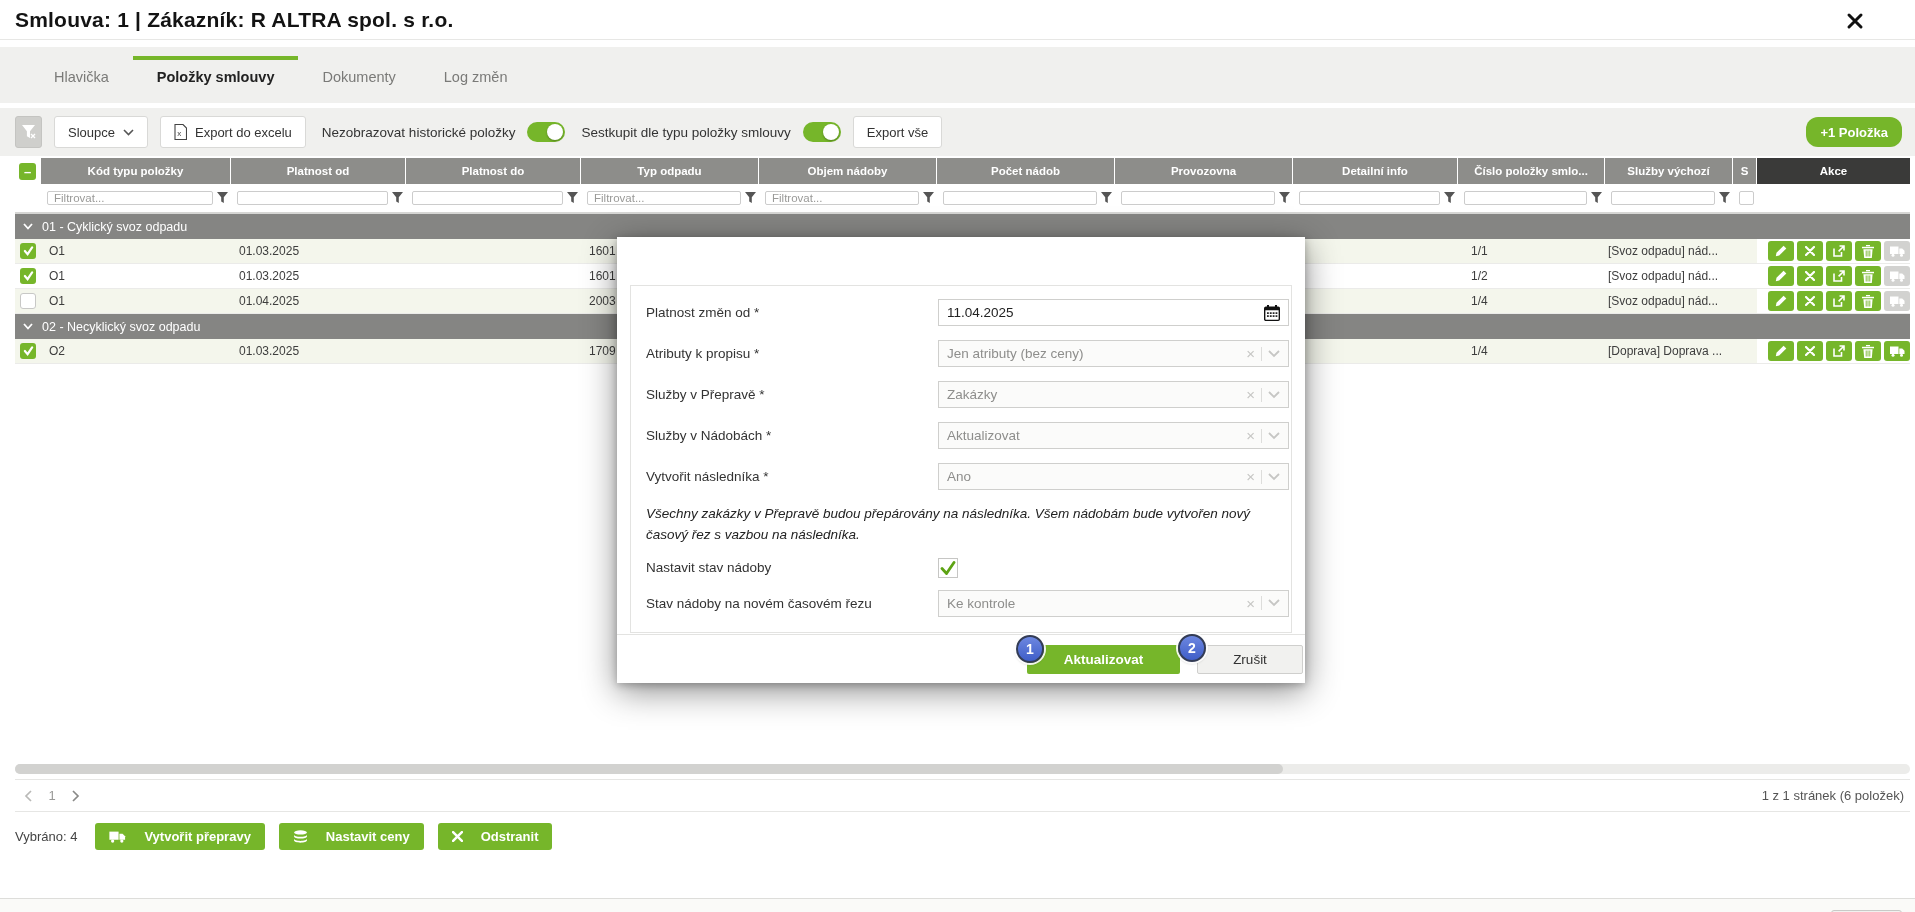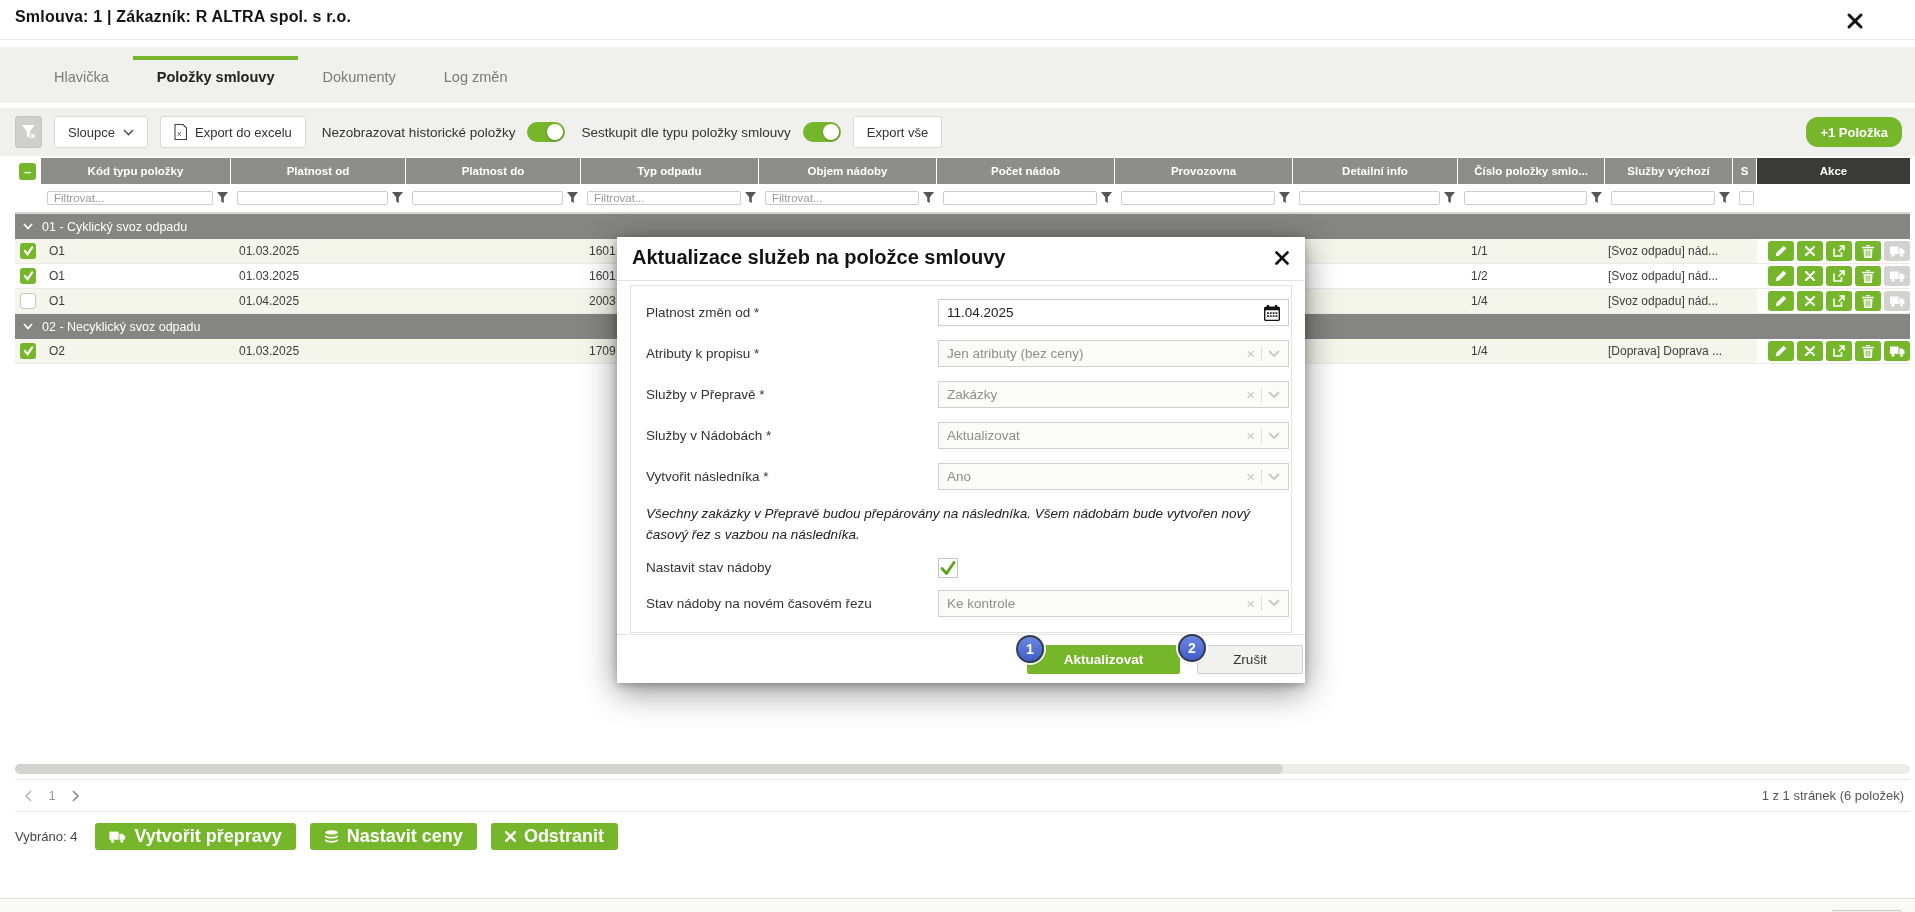--- a/index.html
+++ b/index.html
@@ -12,21 +12,21 @@
     --border:#e2e2e0;
     --badge:#4a6cd3;
   }
   *{box-sizing:border-box;margin:0;padding:0;}
   html,body{width:1915px;height:912px;overflow:hidden;background:#fff;
     font-family:"Liberation Sans",sans-serif;color:#333;}
   svg{display:block;}
 
   
   .titlebar{position:absolute;left:0;top:0;width:1915px;height:40px;background:#fff;border-bottom:1px solid #e7e7e5;}
-  .title{position:absolute;left:15px;top:8px;font-size:16px;font-weight:bold;color:#131313;letter-spacing:.2px;}
+  .title{position:absolute;left:15px;top:8px;font-size:21px;font-weight:bold;color:#131313;letter-spacing:.2px;}
   .win-close{position:absolute;right:50px;top:11px;width:20px;height:20px;cursor:pointer;}
 
   
   .tabbar{position:absolute;left:0;top:47px;width:1915px;height:56px;background:#f0f0ee;}
   .tabs{position:absolute;left:30px;top:0;display:flex;height:56px;}
   .tab{position:relative;padding:22px 24px 0;font-size:14.5px;color:#7a7a78;cursor:pointer;white-space:nowrap;}
   .tab.active{color:#222;font-weight:bold;}
   .tab.active::before{content:"";position:absolute;left:0;right:0;top:9px;height:4px;background:var(--green);}
 
   
@@ -75,22 +75,22 @@
   
   .hscroll-track{position:absolute;left:15px;top:764px;width:1895px;height:10px;border-radius:5px;background:#ececea;}
   .hscroll-thumb{position:absolute;left:0;top:0;width:1268px;height:10px;border-radius:5px;background:#d2d2d0;cursor:grab;}
   .pager{position:absolute;left:15px;top:779px;width:1895px;height:33px;border-top:1px solid #e6e6e4;
     border-bottom:1px solid #e6e6e4;display:flex;align-items:center;}
   .pager .pg{width:26px;display:flex;justify-content:center;cursor:pointer;}
   .pager .pg-num{font-size:13px;color:#9a9a98;width:22px;text-align:center;}
   .pager .pg-info{margin-left:auto;margin-right:6px;font-size:13px;color:#555;}
   .selbar{position:absolute;left:15px;top:818px;height:36px;display:flex;align-items:center;gap:14px;}
   .selbar .sel-count{font-size:13px;color:#444;margin-right:4px;}
-  .gbtn{display:flex;align-items:center;gap:8px;background:var(--green);border:none;border-radius:3px;height:27px;
-    padding:0 14px;color:#fff;font-weight:bold;font-size:18px;cursor:pointer;white-space:nowrap;}
+  .gbtn{display:flex;align-items:center;gap:18px;background:var(--green);border:none;border-radius:3px;height:27px;
+    padding:0 14px;color:#fff;font-weight:bold;font-size:13px;cursor:pointer;white-space:nowrap;}
   .bottombar{position:absolute;left:0;top:898px;width:1915px;height:50px;background:#fafaf8;border-top:1px solid #ddddda;}
   .close-btn{position:absolute;right:13px;top:11px;background:#f1f1ef;border:1px solid #c9c9c7;border-radius:3px;
     padding:7px 17px;font-size:13.5px;color:#333;cursor:pointer;font-family:inherit;}
 
   
   .modal{position:absolute;left:617px;top:237px;width:688px;height:446px;background:#fff;z-index:50;
     box-shadow:0 8px 32px rgba(0,0,0,.45),0 2px 8px rgba(0,0,0,.25);}
   .m-head{position:absolute;left:0;top:0;right:0;height:44px;border-bottom:1px solid #e3e3e1;}
   .m-title{position:absolute;left:15px;top:9px;font-size:20px;font-weight:bold;color:#131313;}
   .m-close{position:absolute;right:15px;top:13px;width:16px;height:16px;cursor:pointer;}
@@ -530,28 +530,20 @@
       </svg>
     <span>Odstranit</span>
   </button>
 </div>
 
 <div class="bottombar">
   <button class="close-btn">Zavřít</button>
 </div>
 
 <div class="modal">
-  <div class="m-head">
-    <div class="m-title">Aktualizace služeb na položce smlouvy</div>
-    <div class="m-close">
-      <svg width="16" height="16" viewBox="0 0 16 16">
-          <path d="M2.5 2.5l11 11M13.5 2.5l-11 11" stroke="#111" stroke-width="2.6" stroke-linecap="round"></path>
-        </svg>
-    </div>
-  </div>
   <div class="m-panel">
     <div class="f-row">
       <span class="f-label">Platnost změn od *</span>
       <div class="f-ctl date">
         <span>11.04.2025</span>
         <span class="cal">
           <svg width="16" height="16" viewBox="0 0 14 14">
               <rect x=".6" y="2" width="12.8" height="11.4" rx="1" fill="none" stroke="#111" stroke-width="1.2"></rect>
               <rect x=".6" y="2" width="12.8" height="2.6" fill="#111"></rect>
               <rect x="2.6" y="0" width="1.8" height="2.6" fill="#111"></rect>

